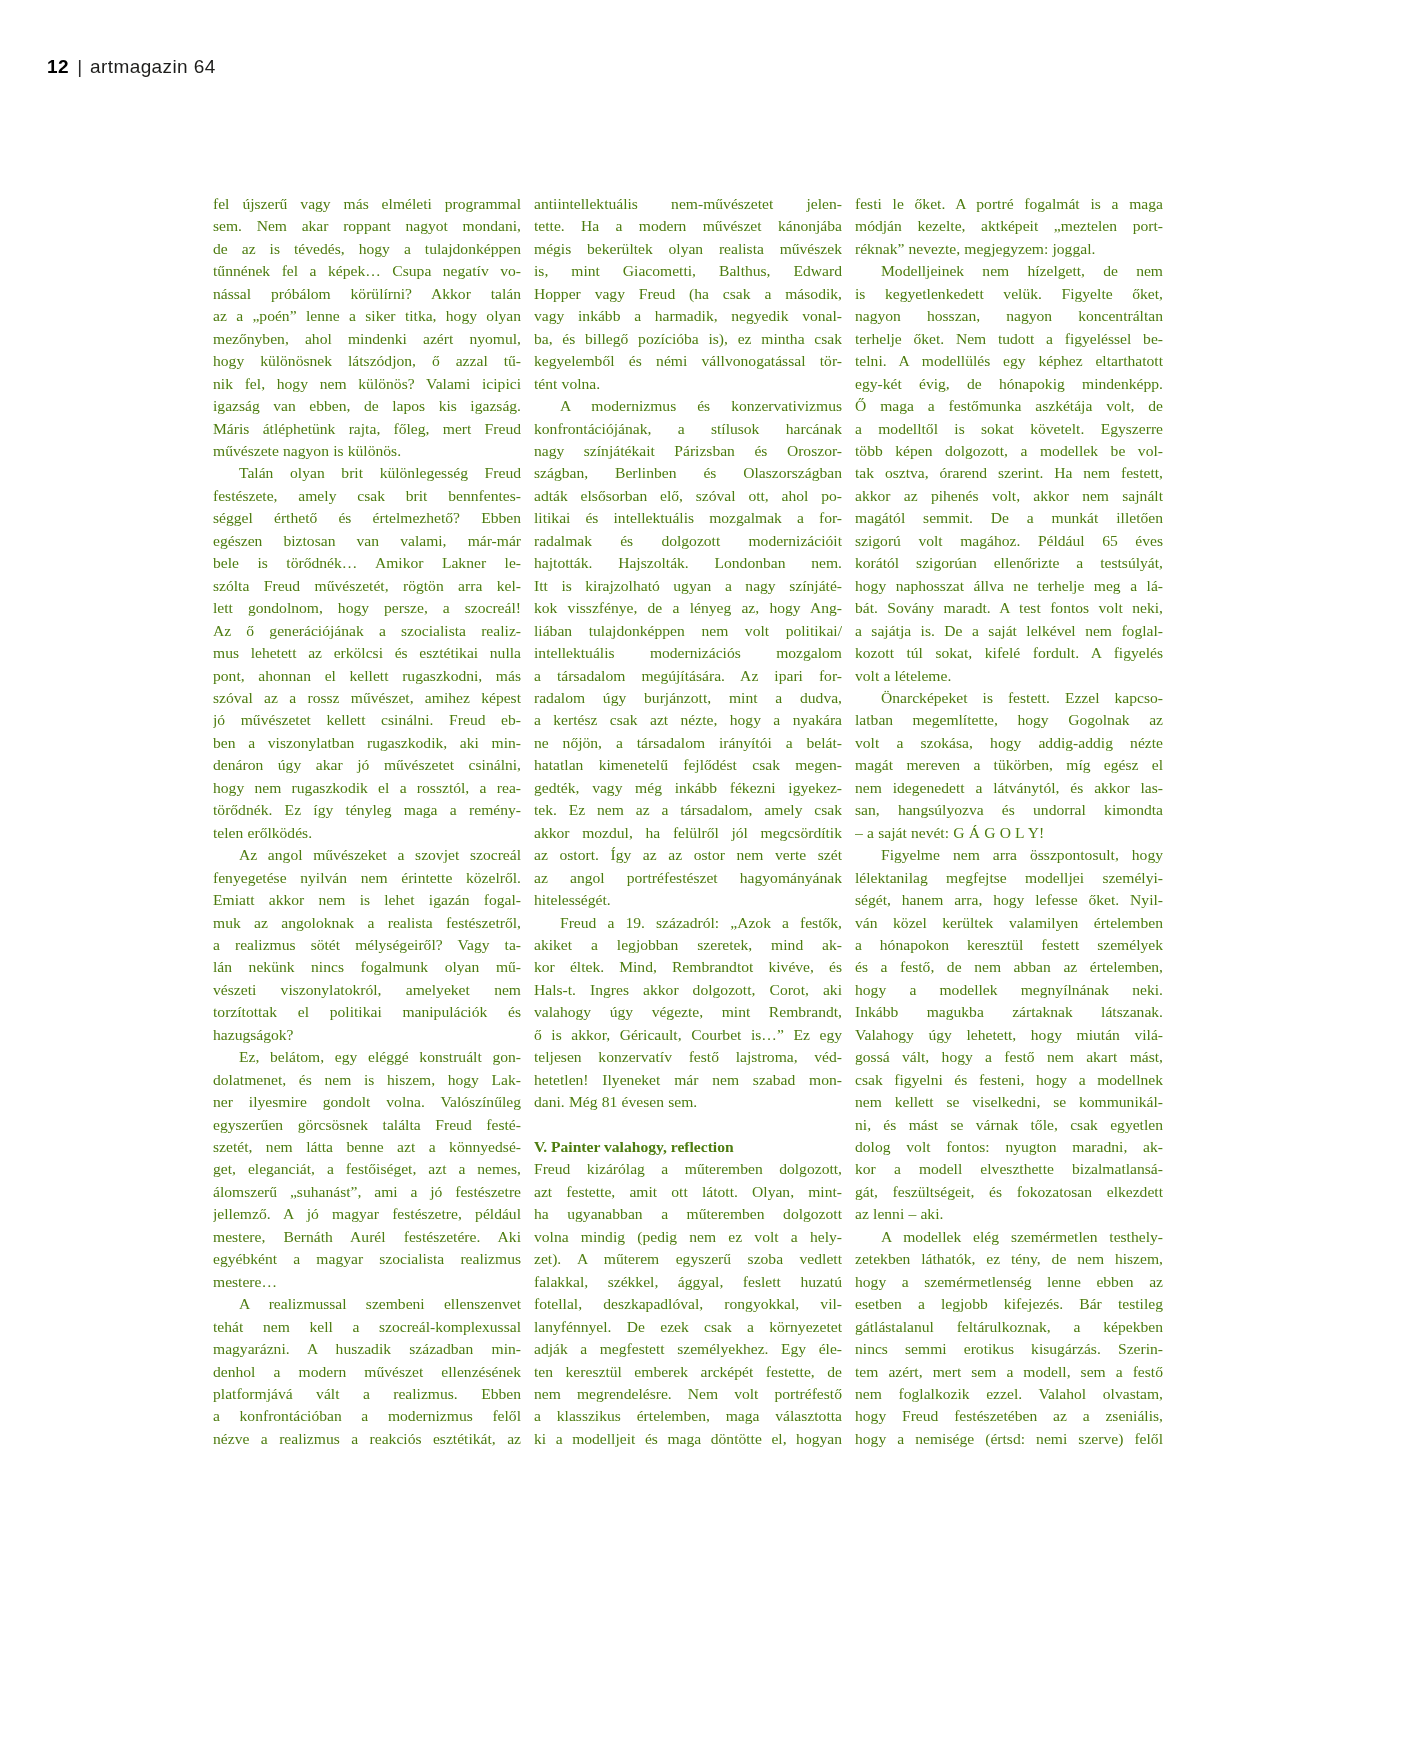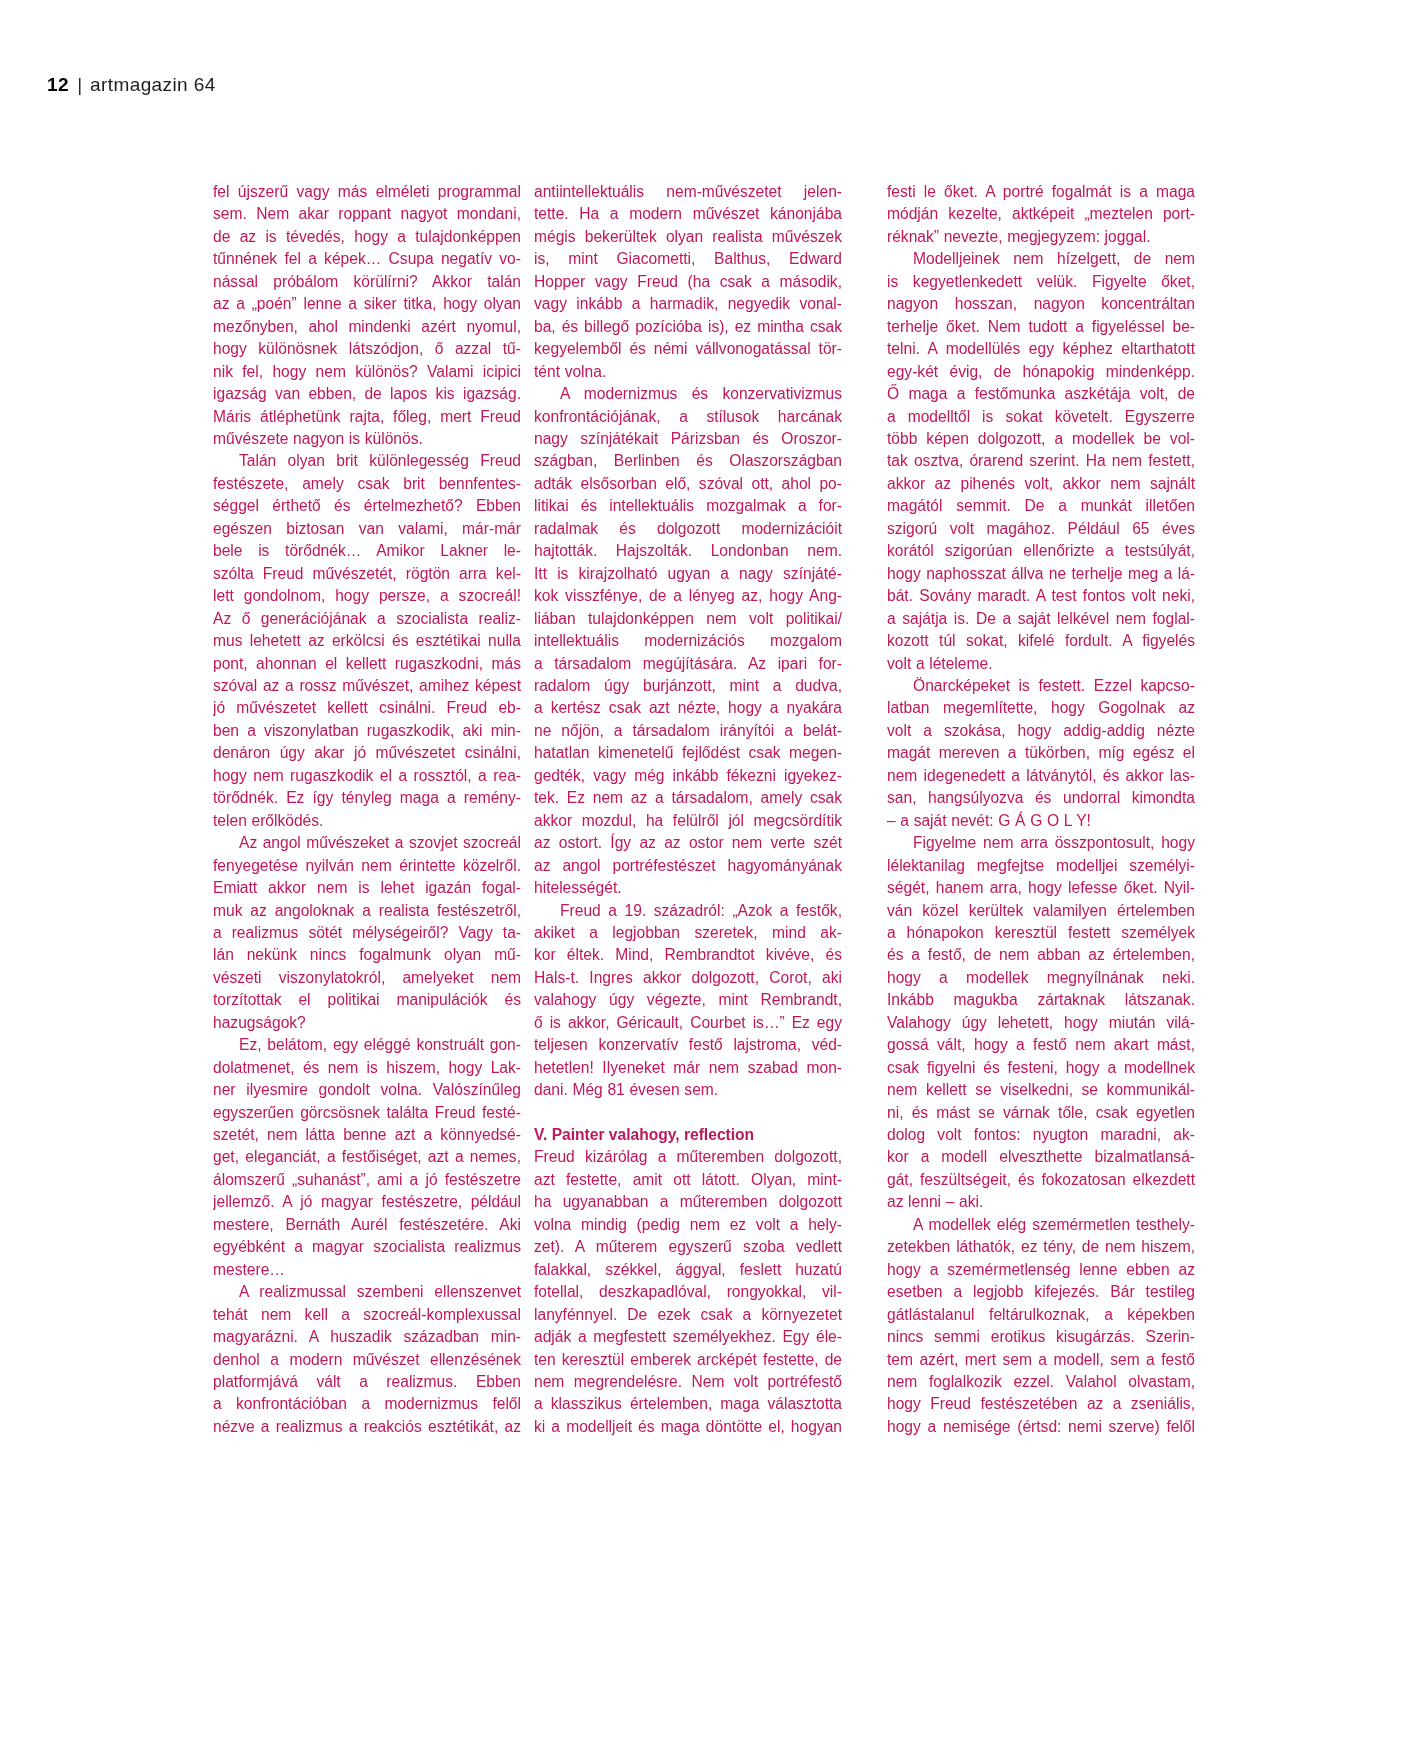--- a/index.html
+++ b/index.html
@@ -7,46 +7,46 @@
     position: relative;
     width: 1418px;
     height: 1754px;
     background: #ffffff;
     overflow: hidden;
     font-family: "Liberation Serif", serif;
   }
   .page-header {
     position: absolute;
     left: 47px;
-    top: 73px;
+    top: 55px;
     font-family: "Liberation Sans", sans-serif;
     font-size: 19px;
     line-height: 24px;
     color: #1d1d1b;
     white-space: nowrap;
   }
   .page-header .pnum { font-weight: bold; color: #000000; letter-spacing: 0.5px; }
   .page-header .sep  { margin: 0 8px; font-weight: normal; color: #2a2a2a; }
   .page-header .mag  { font-weight: normal; color: #1d1d1b; letter-spacing: 0.4px; }
 
   .textblock { position: absolute; top: 0; left: 0; }
   .col {
     position: absolute;
-    top: 181px;
+    top: 193px;
     width: 308px;
     height: 1262px;
-    font-family: Liberation Sans, sans-serif;
+    font-family: Liberation Serif, serif;
     font-size: 15.6px;
     line-height: 22.46px;
-    color: #be185d;
+    color: #4d7c0f;
     overflow: hidden;
   }
   .col[data-col="0"] { left: 213px; }
   .col[data-col="1"] { left: 534px; }
-  .col[data-col="2"] { left: 855px; margin-left: 32px; }
+  .col[data-col="2"] { left: 855px; }
 
   .line {
     height: 22.46px;
     overflow: hidden;
     text-align: justify;
     text-align-last: justify;
     word-spacing: 0.02em;
   }
   .line.end   { text-align-last: left; }
   .line.indent{ padding-left: 26px; }

